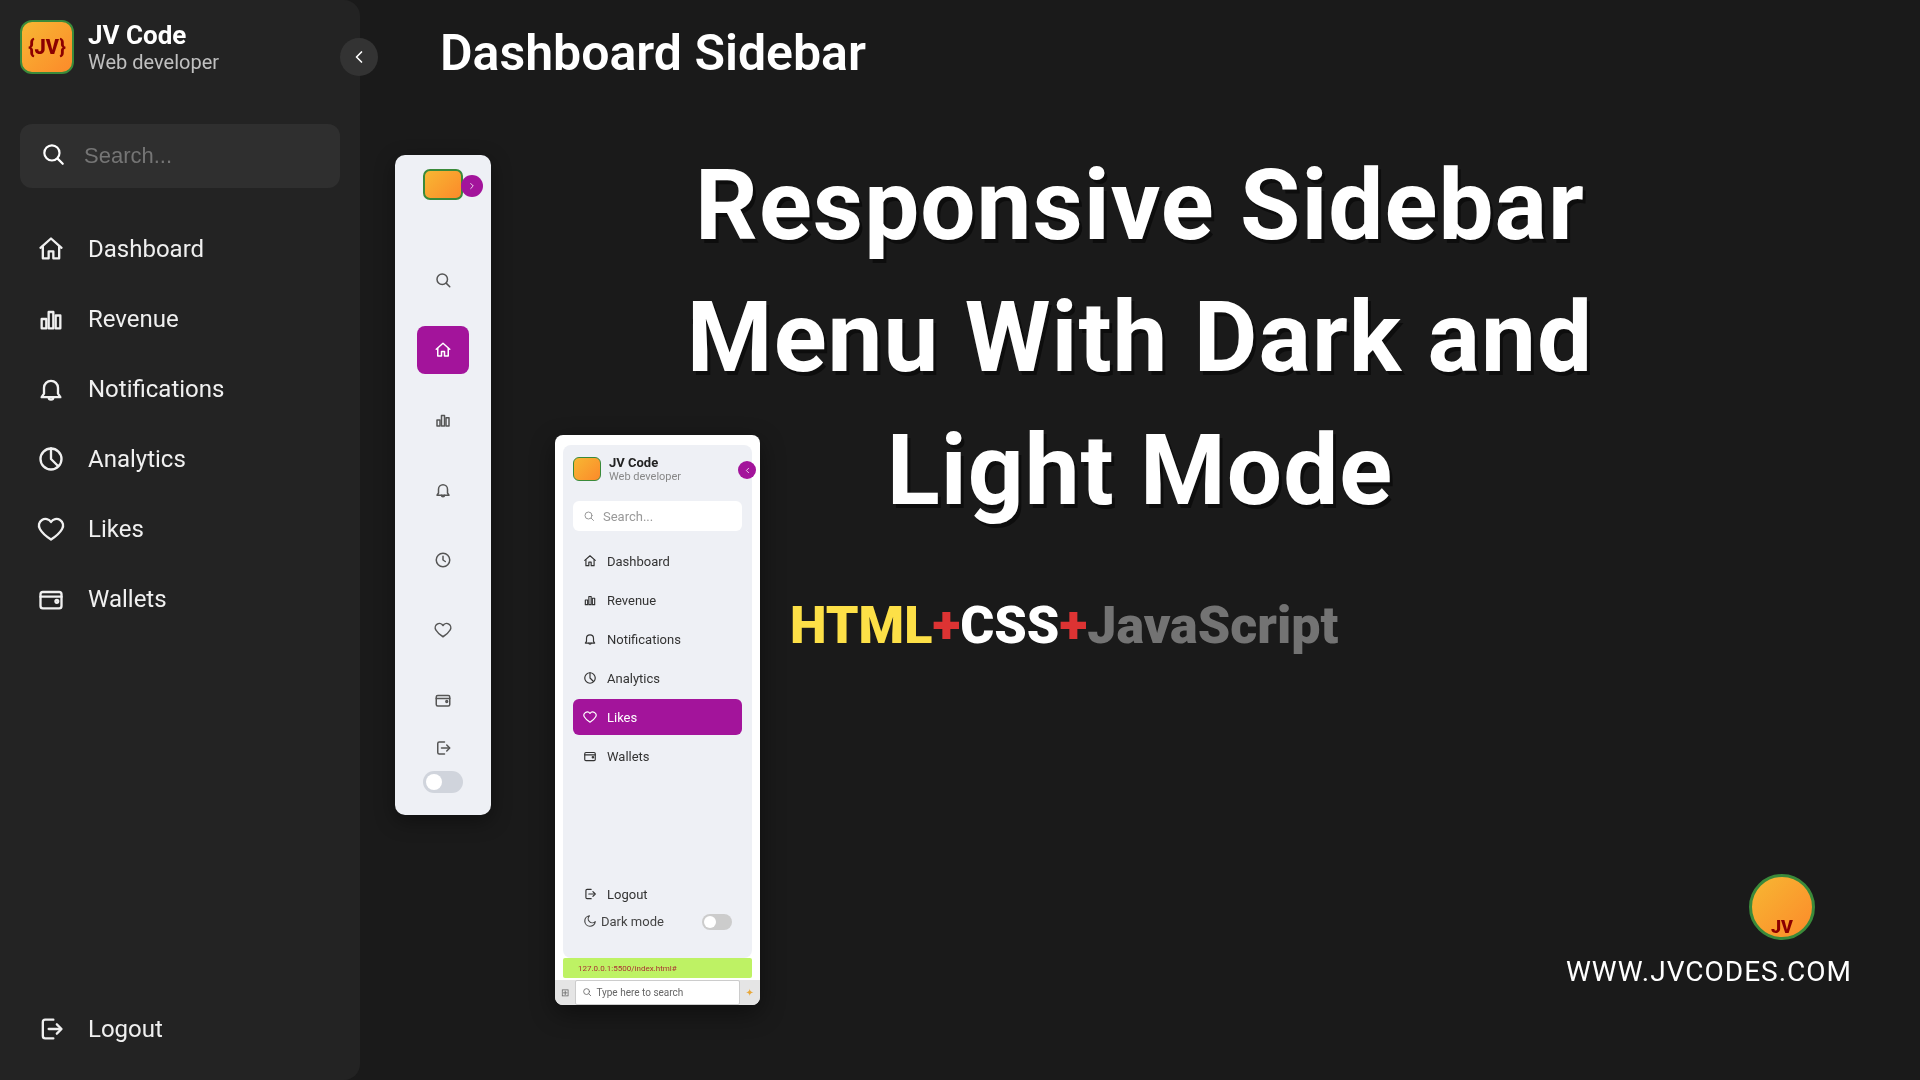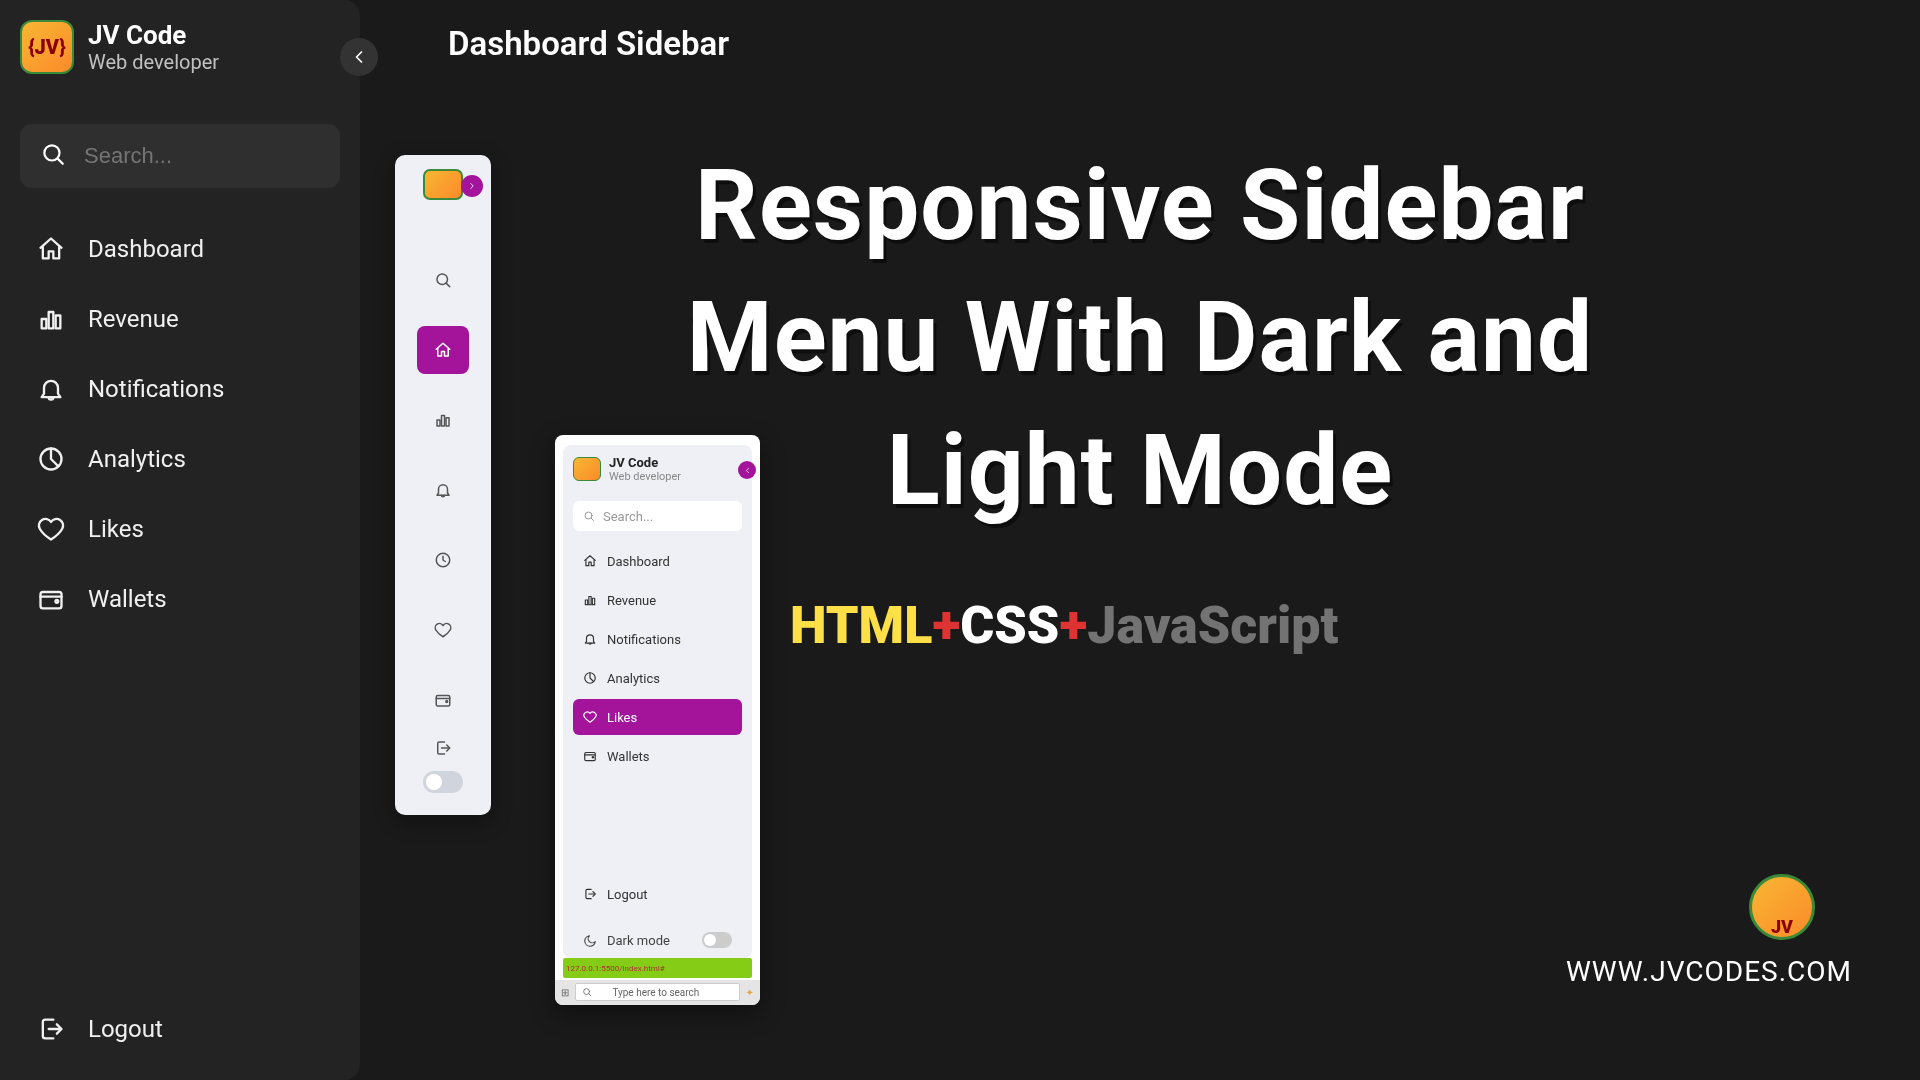--- a/index.html
+++ b/index.html
@@ -124,23 +124,22 @@
   height: 28px;
   background: #1a1a1a;
   border-radius: 50%;
 }
 
 
 .page-title {
   position: absolute;
   left: 440px;
   top: 24px;
-  font-size: 33px;
+  font-size: 50px;
   font-weight: 600;
-  margin-left: 8px;
 }
 
 
 svg { stroke: currentColor; fill: none; stroke-width: 2; stroke-linecap: round; stroke-linejoin: round; }
 
 
 .preview-collapsed {
   position: absolute;
   left: 395px;
   top: 155px;
@@ -222,26 +221,26 @@
 .pe-collapse {
   position: absolute; right: -14px; top: 6px;
   width: 18px; height: 18px; border-radius: 50%; background:#a3149b; color:#fff;
   display:flex; align-items:center; justify-content:center; font-size:11px;
 }
 .pe-search { background:#fff; height:30px; border-radius:6px; display:flex; align-items:center; padding:0 10px; gap:8px; margin-bottom:12px; color:#999; }
 .pe-nav { display:flex; flex-direction:column; gap:3px; }
 .pe-item { display:flex; align-items:center; gap:10px; height:36px; padding:0 10px; border-radius:6px; font-size:13px; color:#333; }
 .pe-item.active { background:#a3149b; color:#fff; }
 .pe-bottom { margin-top:auto; display:flex; flex-direction:column; gap:2px; }
-.pe-theme { display:flex; align-items:flex-end; gap:10px; height:34px; padding:0 10px; }
+.pe-theme { display:flex; align-items:flex-start; gap:4px; height:34px; padding:0 10px; }
 .pe-toggle { margin-left:auto; width:30px; height:16px; background:#ccc; border-radius:8px; position:relative; }
 .pe-toggle::after { content:""; position:absolute; left:2px; top:2px; width:12px; height:12px; background:#fff; border-radius:50%; }
-.pe-urlbar { height: 20px; background: #84cc16; border-radius: 2px; font-size: 8px; color:#a33; padding: 0 3px; display:flex; align-items:center; margin-top:auto;}
+.pe-urlbar { height: 20px; background: #bef264; border-radius: 2px; font-size: 8px; color:#a33; padding: 0 15px; display:flex; align-items:center; margin-top:auto;}
 .pe-taskbar { height: 26px; background:#e5e5e5; border-radius: 0 0 8px 8px; display:flex; align-items:center; padding: 0 6px; gap:6px; font-size:10px; color:#666; margin: 2px -8px 0 -8px;}
-.tb-search { background:#fff; border:1px solid #ccc; height:18px; flex:1; border-radius:2px; padding:0 6px; display:flex; align-items:center; gap:20px; }
+.tb-search { background:#fff; border:1px solid #ccc; height:25px; flex:1; border-radius:2px; padding:0 6px; display:flex; align-items:center; gap:4px; }
 
 
 .hero {
   position: absolute;
   left: 630px;
   top: 140px;
   width: 1020px;
   text-align: center;
   font-weight: 900;
 }

